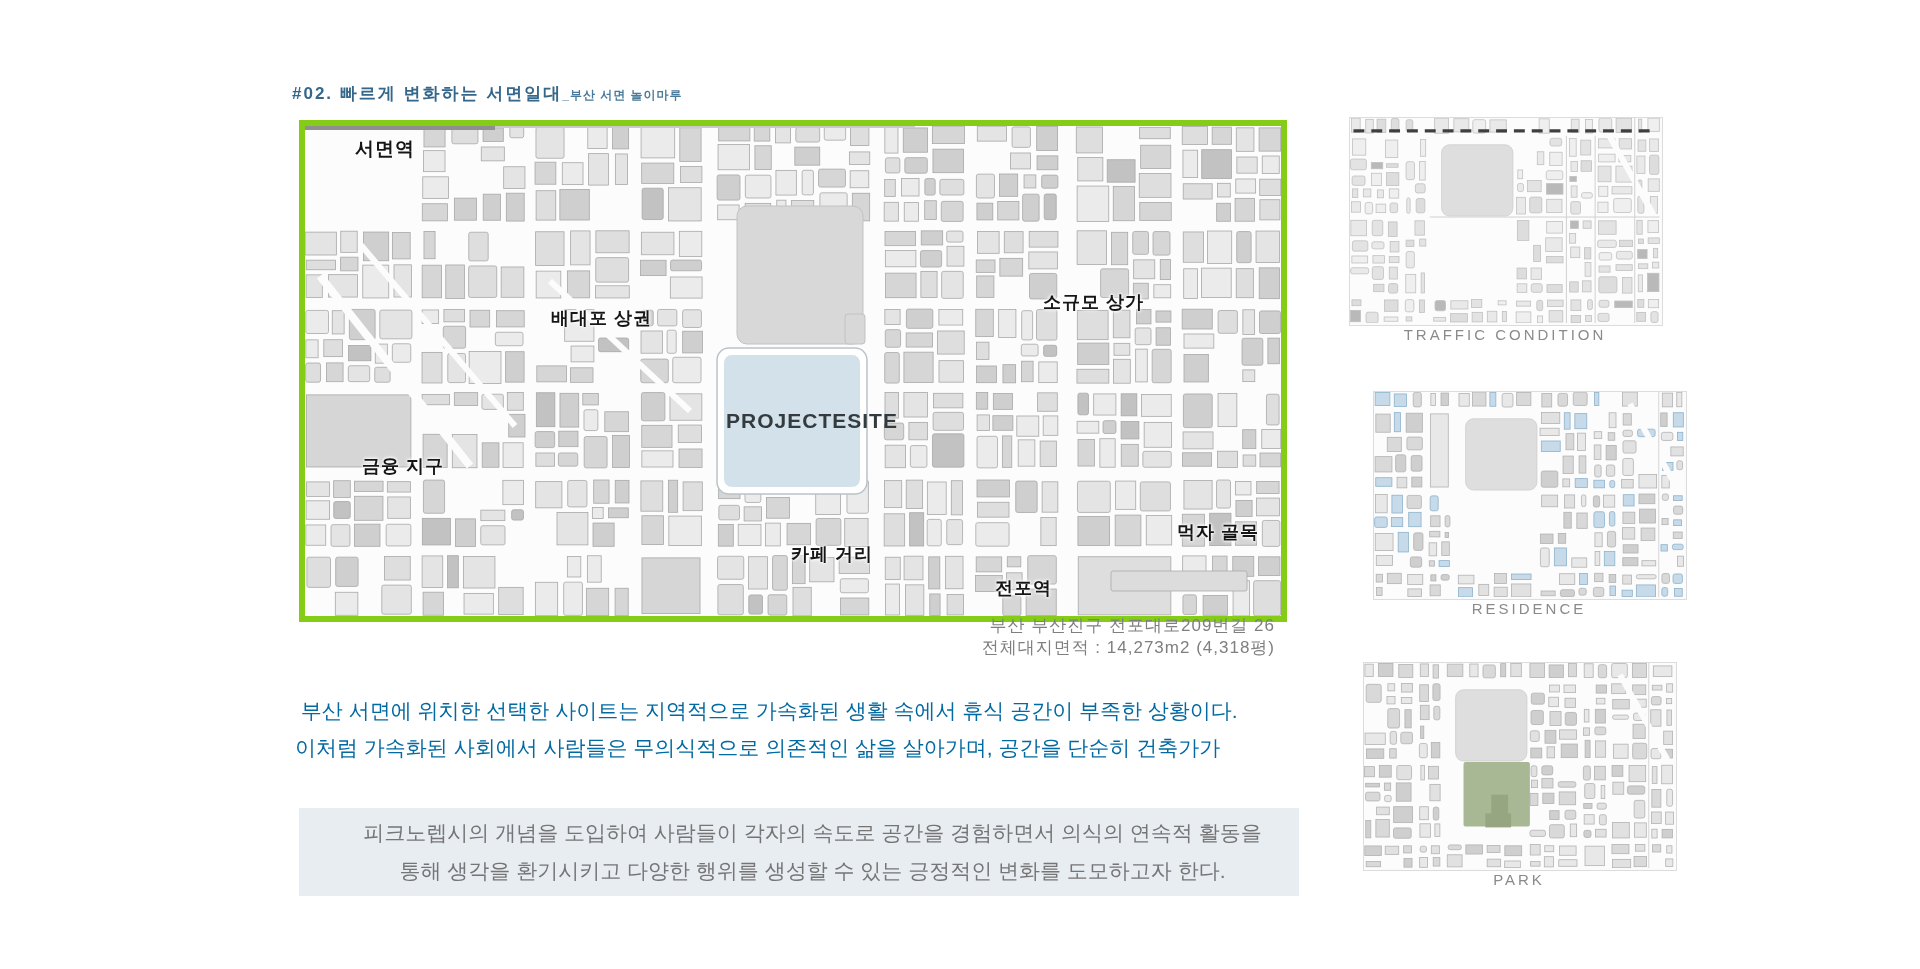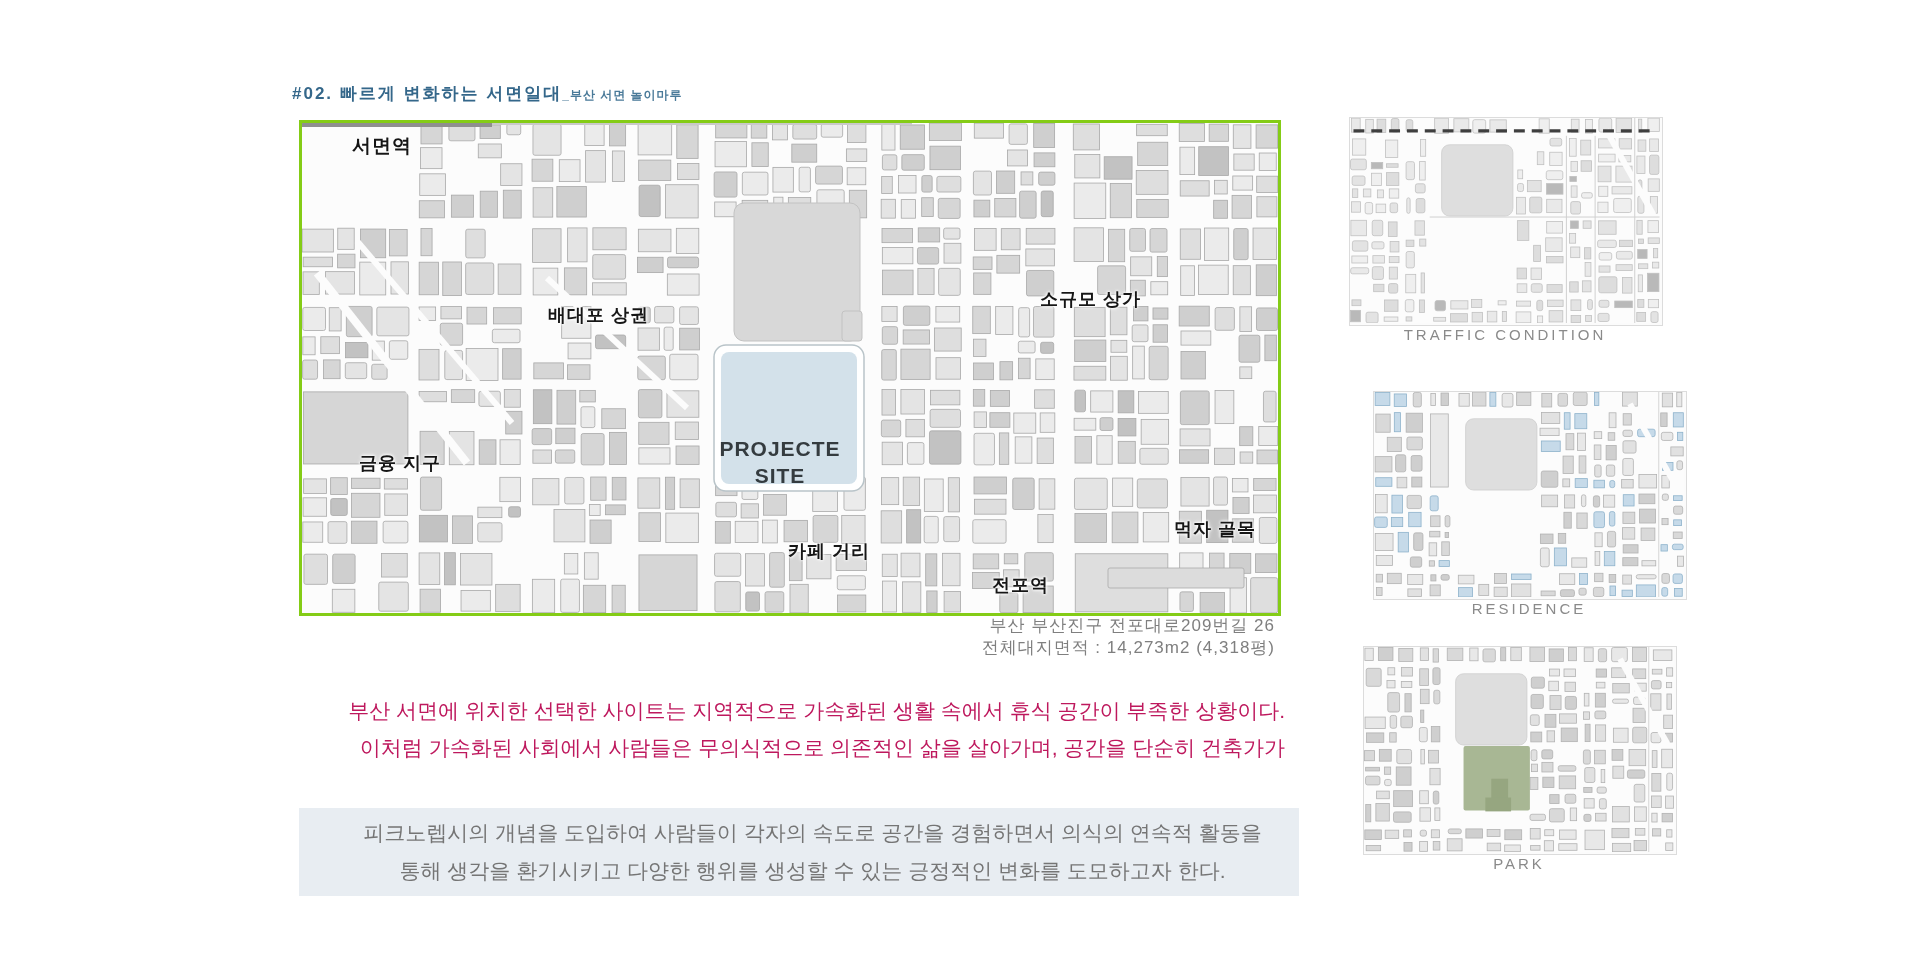--- a/index.html
+++ b/index.html
@@ -3,49 +3,49 @@
 <meta charset="utf-8">
 <style>
   html,body{margin:0;padding:0;background:#ffffff;}
   body{width:1920px;height:969px;overflow:hidden;font-family:"Liberation Sans","DejaVu Sans",sans-serif;}
   .page{position:relative;width:1920px;height:969px;background:#fff;}
 
   .title-row{position:absolute;left:292px;top:82px;white-space:nowrap;}
   .title{font-size:17px;font-weight:bold;letter-spacing:2px;}
   .subtitle{font-size:12px;font-weight:bold;letter-spacing:1px;}
 
-  .map-frame{position:absolute;left:299px;top:120px;width:976px;height:490px;border:3px solid #84cc16;background:#f9a8d4;}
+  .map-frame{position:absolute;left:299px;top:120px;width:976px;height:490px;border:6px solid #84cc16;background:#f9a8d4;}
   .map-inner{position:relative;width:100%;height:100%;overflow:hidden;}
   .topbar-dark{position:absolute;left:0;top:0;width:190px;height:4px;background:#8f8f8f;z-index:5;}
   .topbar-light{position:absolute;left:190px;top:0;width:420px;height:2px;background:#c9c9c9;z-index:5;}
 
   .map-label{position:absolute;font-weight:bold;font-size:18px;color:#161616;letter-spacing:1px;white-space:nowrap;z-index:6;
              text-shadow:0 0 3px #fff,0 0 3px #fff,0 0 5px #fff;}
   .lbl-station-top{left:50px;top:10px;font-size:19px;}
   .lbl-commercial{left:246px;top:180px;}
   .lbl-shops{left:738px;top:164px;}
   .lbl-finance{left:57px;top:328px;}
   .lbl-cafe{left:486px;top:416px;}
   .lbl-food{left:872px;top:394px;}
   .lbl-station-bottom{left:690px;top:450px;}
 
-  .site-label{position:absolute;left:403px;top:222px;width:150px;height:146px;display:flex;flex-direction:column;
-              align-items:center;justify-content:center;z-index:7;font-weight:bold;font-size:21px;letter-spacing:1px;line-height:1.3;margin-top:44px;}
+  .site-label{position:absolute;left:432px;top:222px;width:150px;height:146px;display:flex;flex-direction:row;
+              align-items:center;justify-content:center;z-index:7;font-weight:bold;font-size:21px;letter-spacing:1px;line-height:1.3;}
 
   .map-caption{position:absolute;left:875px;top:615px;width:400px;text-align:right;font-size:17px;line-height:22px;letter-spacing:1px;}
 
   .description{position:absolute;left:295px;top:692px;width:990px;font-size:21px;line-height:37px;letter-spacing:0px;}
   .description .line{white-space:pre-wrap;}
 
   .concept-box{position:absolute;left:299px;top:808px;width:973px;height:88px;display:flex;flex-direction:column;
                justify-content:center;align-items:center;font-size:21px;line-height:38px;color:#757575;letter-spacing:0px;padding-left:27px;}
   .concept-box .line{text-align:center;white-space:pre-wrap;}
 
   .mini{position:absolute;left:1349px;width:312px;}
-  .mini-1{top:117px;} .mini-2{top:391px;padding-left:24px;} .mini-3{top:646px;padding-left:14px;}
+  .mini-1{top:117px;} .mini-2{top:391px;padding-left:24px;} .mini-3{top:662px;padding-left:14px;}
   .mini-frame{width:312px;height:207px;border:1px solid #dcdcdc;background:#fbfbfb;overflow:hidden;}
   .mini-caption{margin-top:0;text-align:center;font-size:15px;letter-spacing:3px;}
   svg{display:block;}
 </style>
 </head>
 <body>
 
 <div class="page">
 
   <div class="title-row">
@@ -518,21 +518,21 @@
         <span>SITE</span>
       </div>
     </div>
   </div>
 
   <div class="map-caption" style="color: rgb(127, 127, 127);">
     <div>부산 부산진구 전포대로209번길 26</div>
     <div>전체대지면적 : 14,273m2 (4,318평)</div>
   </div>
 
-  <div class="description" style="color: #be185d; text-align: right;">
+  <div class="description" style="color: #0369a1;">
     <div class="line"> 부산 서면에 위치한 선택한 사이트는 지역적으로 가속화된 생활 속에서 휴식 공간이 부족한 상황이다.</div>
     <div class="line">이처럼 가속화된 사회에서 사람들은 무의식적으로 의존적인 삶을 살아가며, 공간을 단순히 건축가가</div>
   </div>
 
   <div class="concept-box" style="background-color: rgb(232, 237, 242);">
     <div class="line">피크노렙시의 개념을 도입하여 사람들이 각자의 속도로 공간을 경험하면서 의식의 연속적 활동을</div>
     <div class="line">통해 생각을 환기시키고 다양한 행위를 생성할 수 있는 긍정적인 변화를 도모하고자 한다.</div>
   </div>
 
   <div class="mini mini-1">

